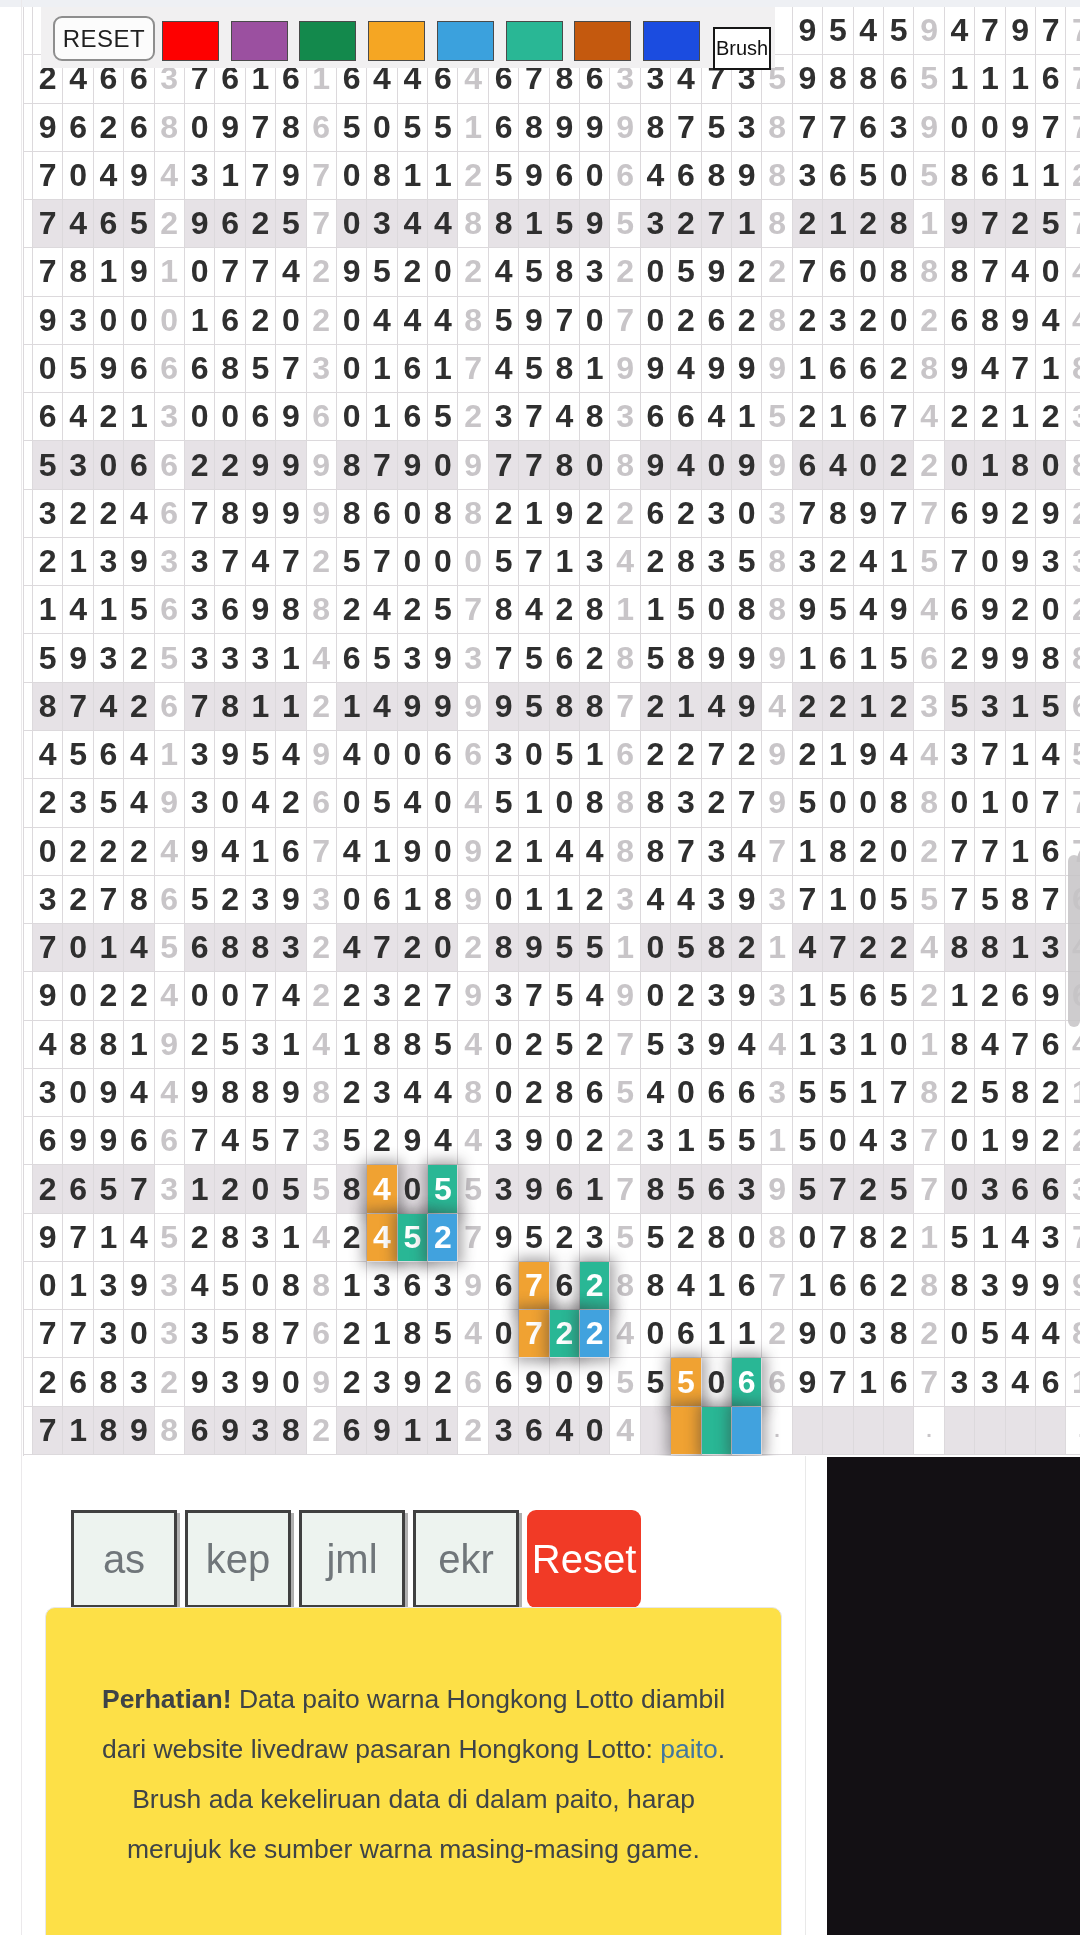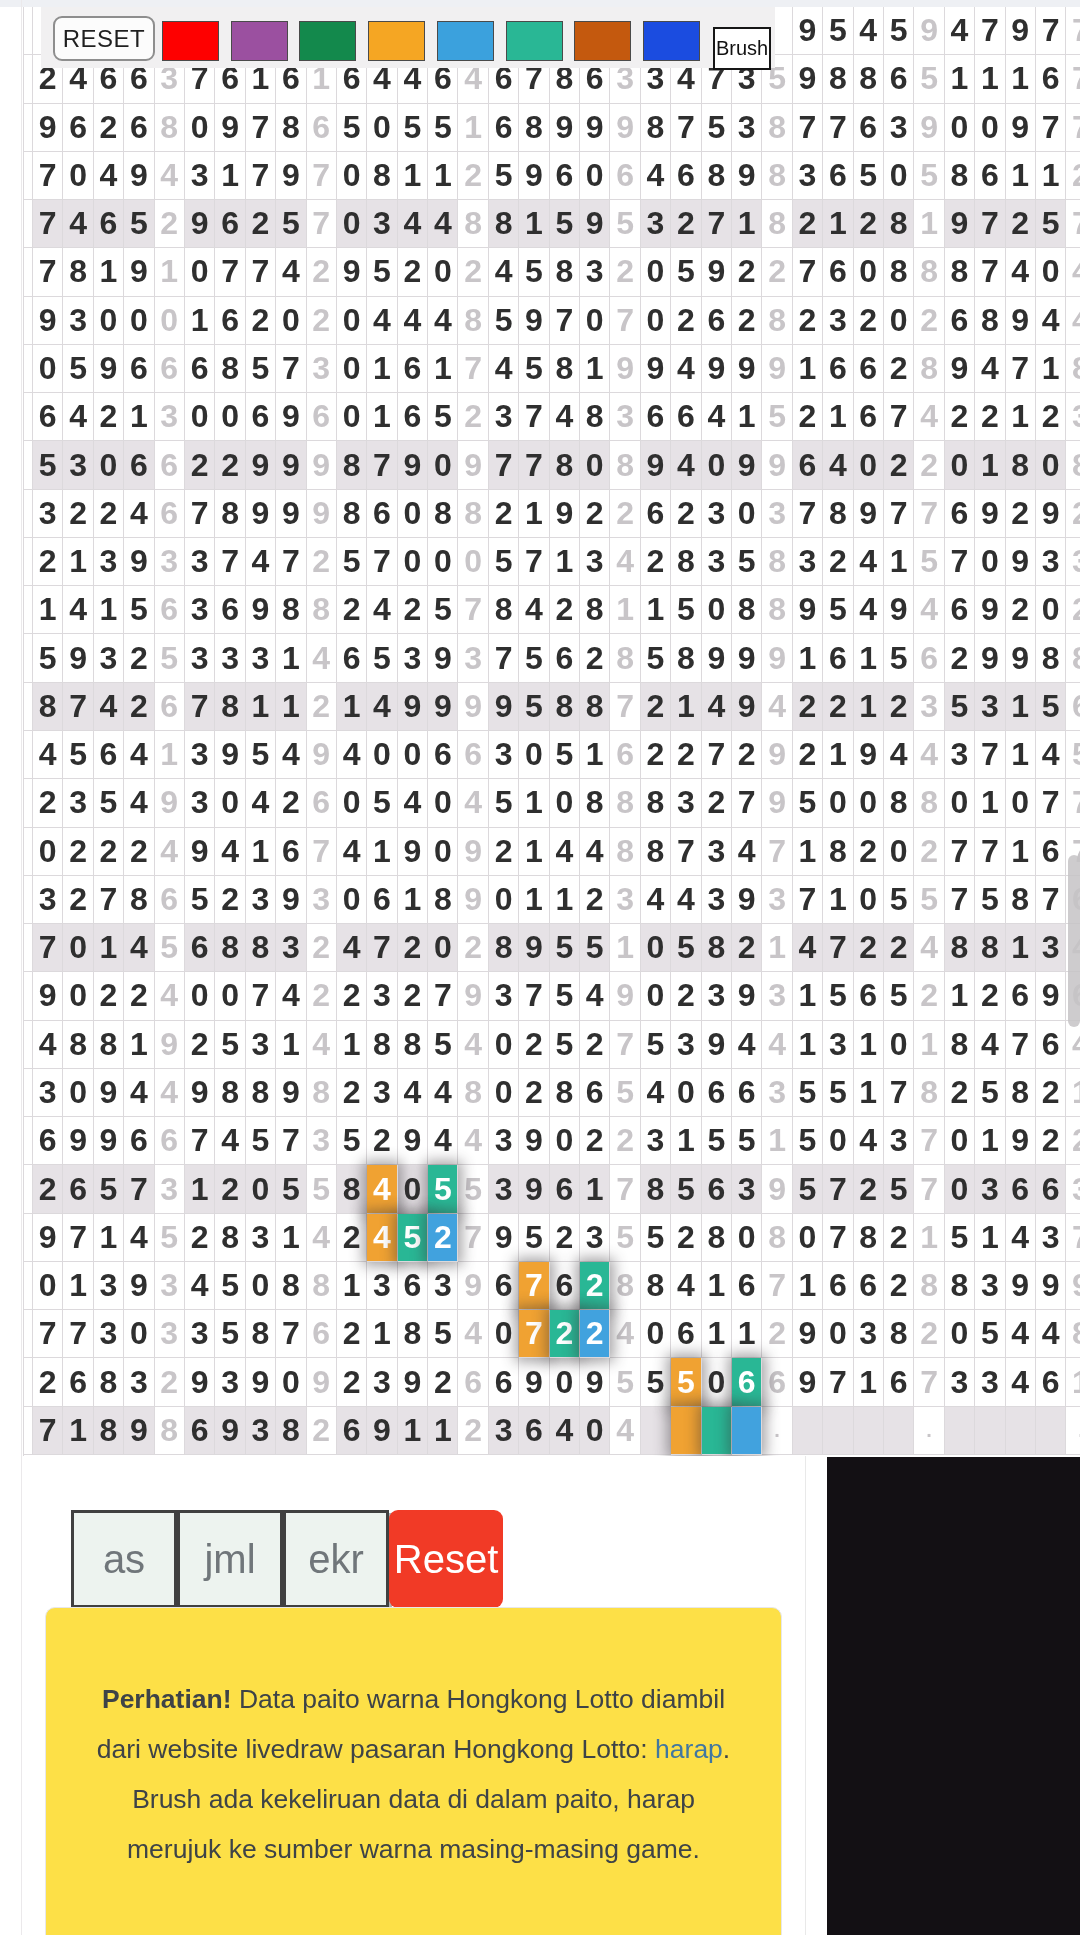--- a/index.html
+++ b/index.html
@@ -46,21 +46,21 @@
     background:#fff;border:2px solid #161616;font-size:20px;color:#111;
     display:flex;align-items:center;justify-content:center;margin-top:7px;
   }
 
   .scroll-thumb{
     position:absolute;left:1068px;top:855px;width:12px;height:172px;
     background:#c6c3c6;border-radius:6px;opacity:.85;z-index:6;
   }
 
   
-  .filters{position:absolute;left:71px;top:1510px;display:flex;gap:0;z-index:2;}
+  .filters{position:absolute;left:71px;top:1510px;display:flex;gap:8px;z-index:2;}
   .fbtn{
     box-sizing:border-box;width:106px;height:98px;background:#edf3ef;
     border:3px solid #404040;box-shadow:3px 3px 0 rgba(110,110,110,.55);
     font-size:40px;color:#70767a;display:flex;align-items:center;justify-content:center;
   }
   .rbtn{
     box-sizing:border-box;width:114px;height:98px;background:#f13a26;border:none;
     border-radius:9px;font-size:40px;color:#ffffff;
     display:flex;align-items:center;justify-content:center;
   }
@@ -1241,25 +1241,26 @@
     <div class="swatch" style="left: 533.2px; background: rgb(196, 89, 14);"></div>
     <div class="swatch" style="left: 601.9px; background: rgb(27, 76, 224);"></div>
   </div>
 
 <div class="scroll-thumb"></div>
 
 <div class="card-line-right"></div>
 
 <div class="filters" id="filters">
     <div class="fbtn">as</div>
+    <div class="fbtn">kep</div>
     <div class="fbtn">jml</div>
     <div class="fbtn">ekr</div>
     <div class="rbtn" style="background: rgb(241, 58, 38);">Reset</div>
   </div>
 
 <div class="notice" id="notice">
     <div class="nline"><b>Perhatian!</b> Data paito warna Hongkong Lotto diambil</div>
-    <div class="nline">dari website livedraw pasaran Hongkong Lotto: <span class="nlink">harap</span>.</div>
+    <div class="nline">dari website livedraw pasaran Hongkong Lotto: <span class="nlink">paito</span>.</div>
     <div class="nline">Brush ada kekeliruan data di dalam paito, harap</div>
     <div class="nline">merujuk ke sumber warna masing-masing game.</div>
   </div>
 
 <div class="black-panel"></div>
 
 </body></html>

